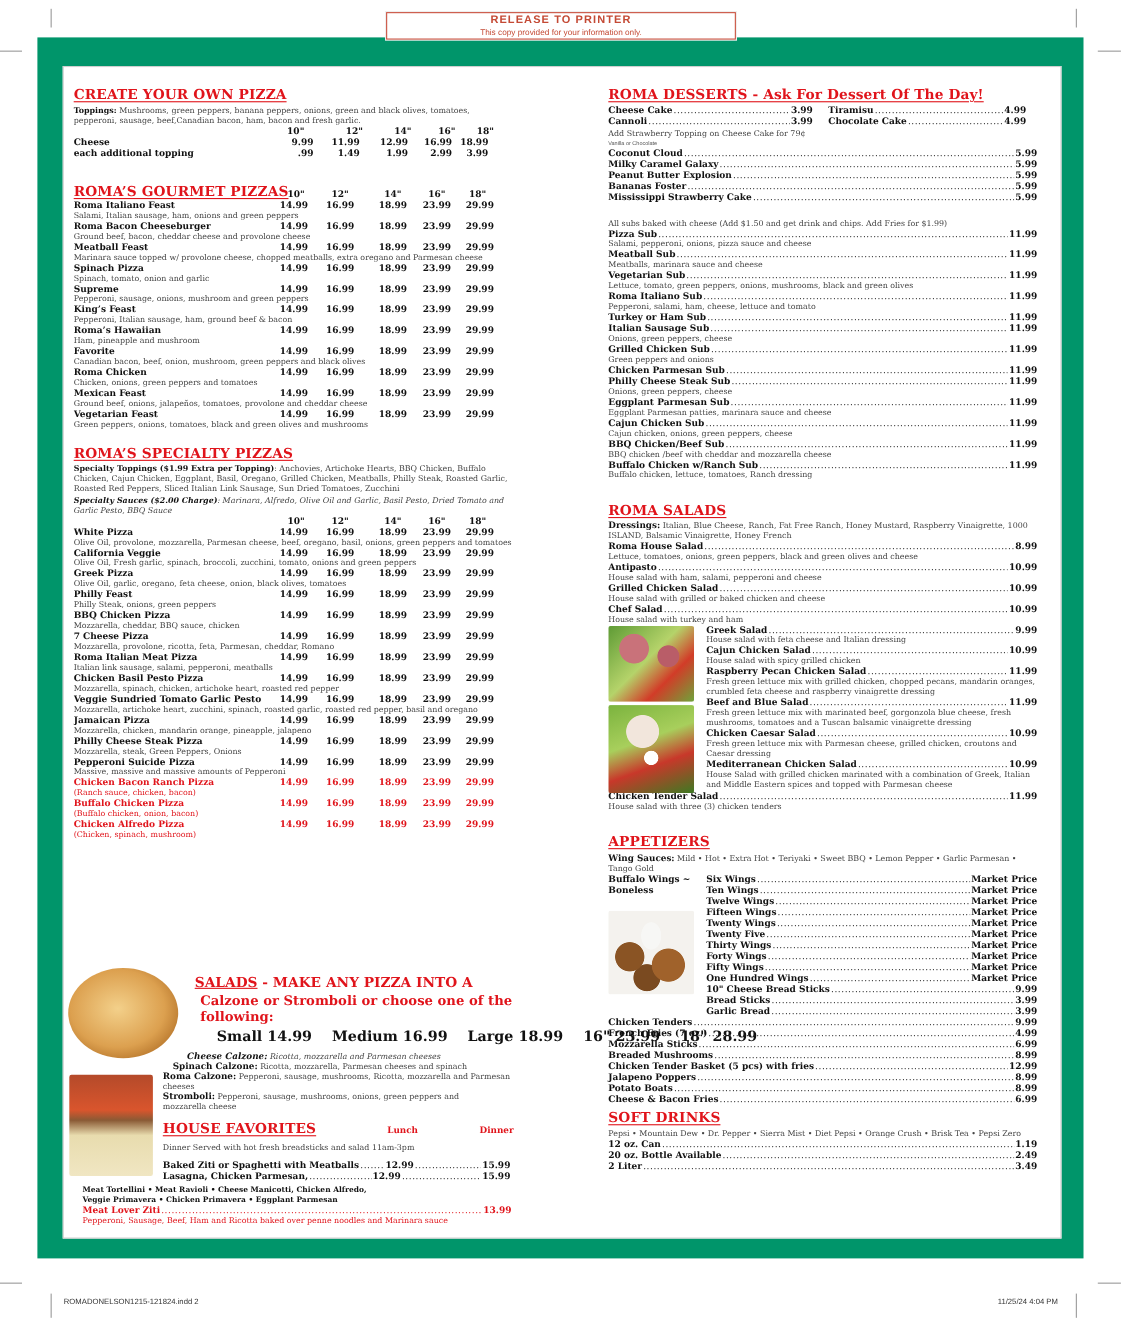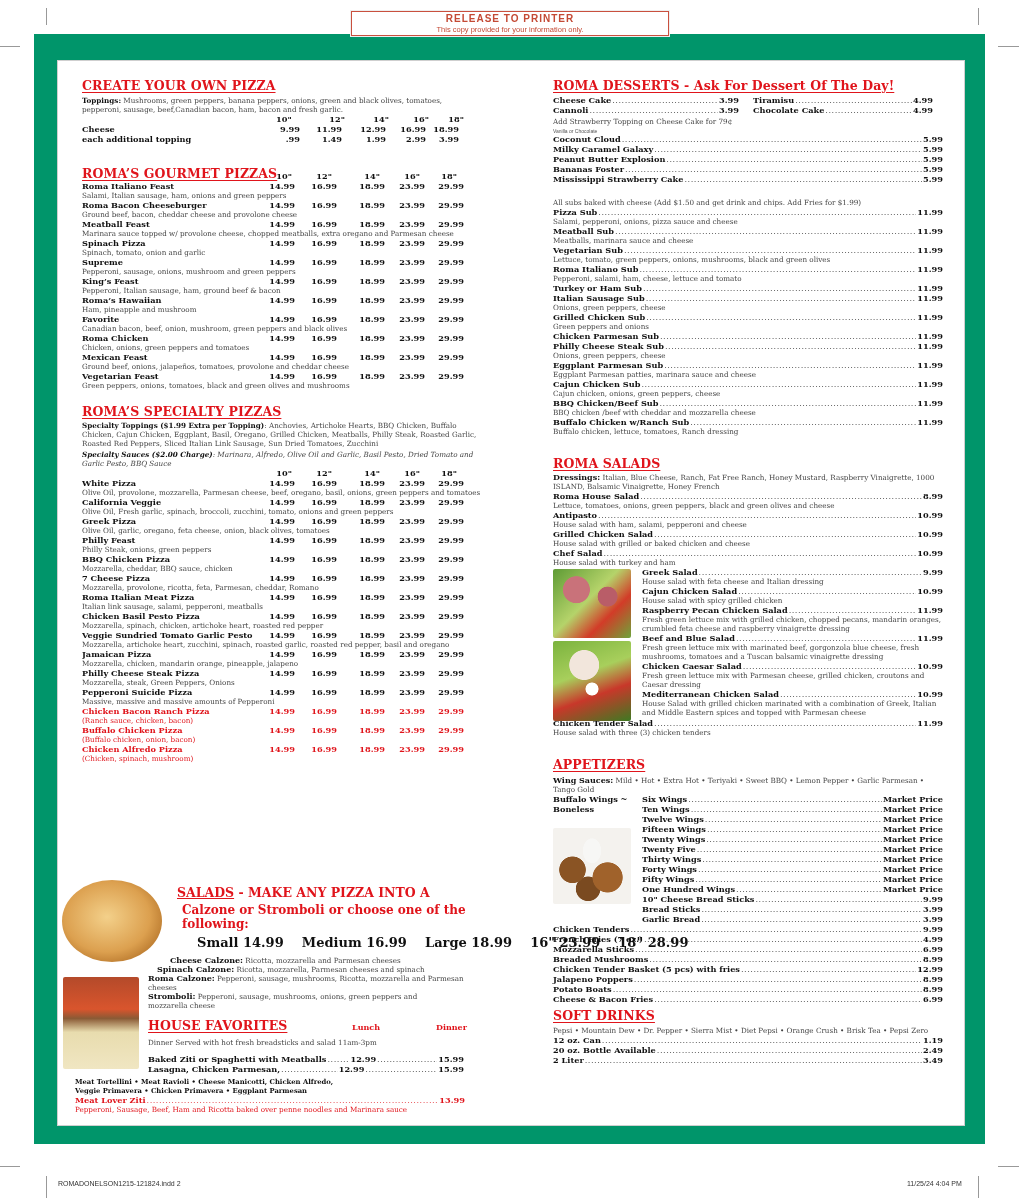--- a/index.html
+++ b/index.html
@@ -54,21 +54,21 @@
 <div class="inner"></div>
 
 <div class="stamp">
   <div class="t1">RELEASE TO PRINTER</div>
   <div class="t2">This copy provided for your information only.</div>
 </div>
 
 <div class="slug" style="left:58px;">ROMADONELSON1215-121824.indd   2</div>
 <div class="slug" style="left:907px;">11/25/24   4:04 PM</div>
 
-<div class="col" style="left:82px; top:78px; width:400px;">
+<div class="col" style="left:67px; top:78px; width:400px;">
 
   <div>
     <div class="h">CREATE YOUR OWN PIZZA</div>
     <div class="desc" style="margin-top:3px;"><span class="b">Toppings:</span><span> Mushrooms, green peppers, banana peppers, onions, green and black olives, tomatoes, pepperoni, sausage, beef,Canadian bacon, ham, bacon and fresh garlic.</span></div>
     <div class="sizes">
       <span style="width:194px"></span>
       <span style="width:27px">10"</span>
       <span style="width:42px;text-align:right">12"</span>
       <span style="width:44px;text-align:right">14"</span>
       <span style="width:40px;text-align:right">16"</span>
@@ -410,21 +410,21 @@
   </div>
 </div>
 
 <div class="photo" style="left:62px; top:880px; width:100px; height:82px; border-radius:50%; background: radial-gradient(ellipse at 45% 45%, #f3d08a 0%, #dca04f 55%, #b5742a 80%, #fff 82%);"></div>
 <div class="col" style="left:177px; top:885px; width:300px;">
   <div style="font-weight:bold; font-size:12.5px; color:#e0141b; white-space:nowrap;"><span style="text-decoration:underline">SALADS</span><span> - MAKE ANY PIZZA INTO A</span></div>
   <div style="font-weight:bold; font-size:12px; color:#e0141b; margin-left:5px; line-height:14px; margin-top:3px; width:290px;">Calzone or Stromboli or choose one of the following:</div>
   <div style="font-weight:bold; font-size:13px; margin-left:20px; margin-top:4px; white-space:pre;">Small 14.99    Medium 16.99    Large 18.99    16" 23.99    18" 28.99</div>
 </div>
 <div class="col" style="left:148px; top:956px; width:330px;">
-  <div class="desc" style="margin-left:22px;"><span class="b" style="font-size:8px">Cheese Calzone:</span><span> Ricotta, mozzarella and Parmesan cheeses</span></div>
+  <div class="desc" style="margin-left:22px;font-style:italic;"><span class="b" style="font-size:8px">Cheese Calzone:</span><span> Ricotta, mozzarella and Parmesan cheeses</span></div>
   <div class="desc" style="margin-left:9px;"><span class="b" style="font-size:8px">Spinach Calzone:</span><span> Ricotta, mozzarella, Parmesan cheeses and spinach</span></div>
   <div class="desc"><span class="b" style="font-size:8px">Roma Calzone:</span><span> Pepperoni, sausage, mushrooms, Ricotta, mozzarella and Parmesan cheeses</span></div>
   <div class="desc" style="width:270px"><span class="b" style="font-size:8px">Stromboli:</span><span> Pepperoni, sausage, mushrooms, onions, green peppers and mozzarella cheese</span></div>
 </div>
 
 <div class="photo" style="left:63px; top:977px; width:76px; height:92px; background: linear-gradient(180deg, #b44a2a 0%, #d9552d 35%, #8a5a35 45%, #e8dcae 60%, #f0e6c2 100%);"></div>
 <div class="col" style="left:148px; top:1018px; width:330px;">
   <div style="display:flex; align-items:baseline;">
     <div class="h" style="width:204px">HOUSE FAVORITES</div>
     <div style="color:#e0141b; font-weight:bold; font-size:8px; width:84px;">Lunch</div>

